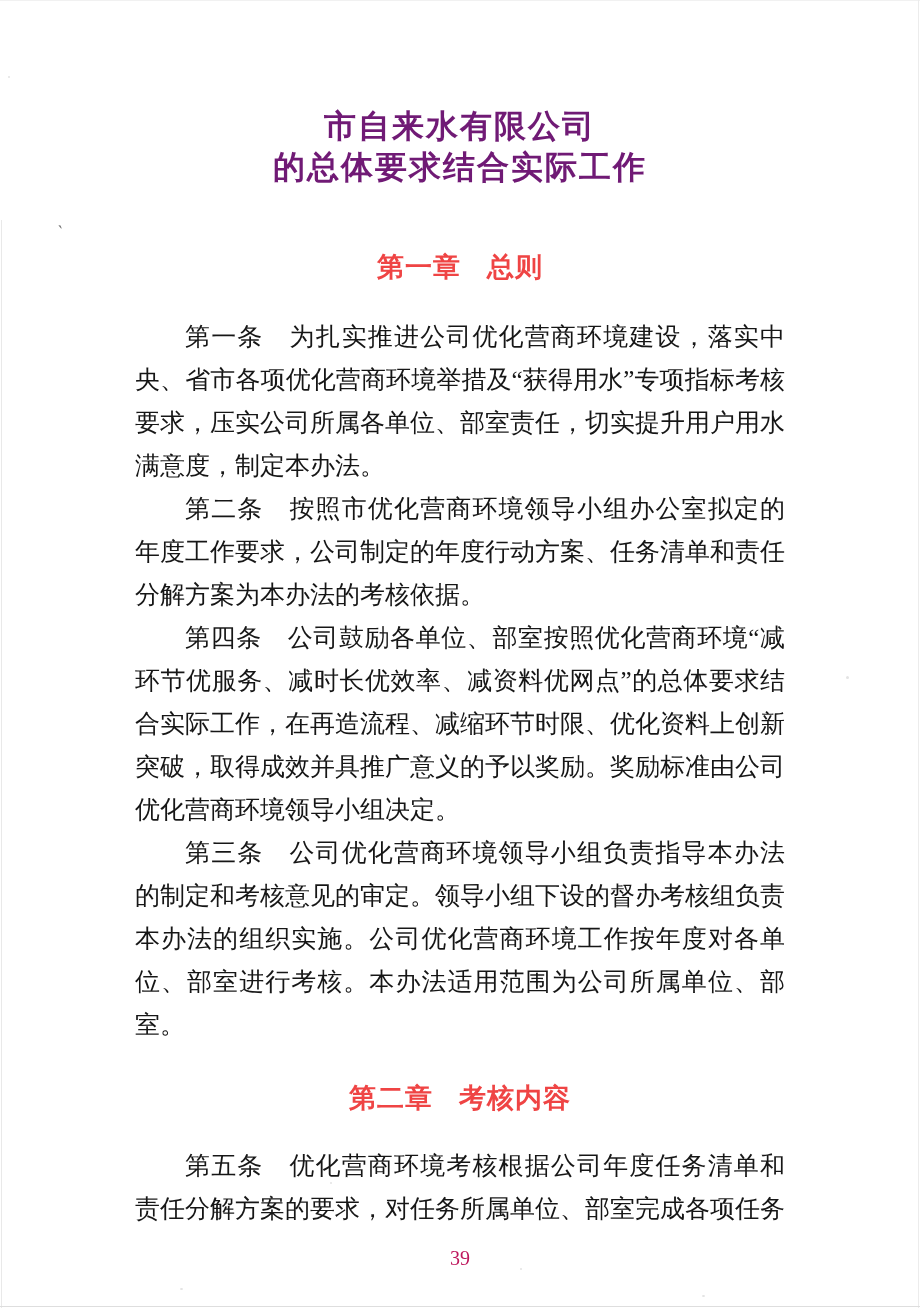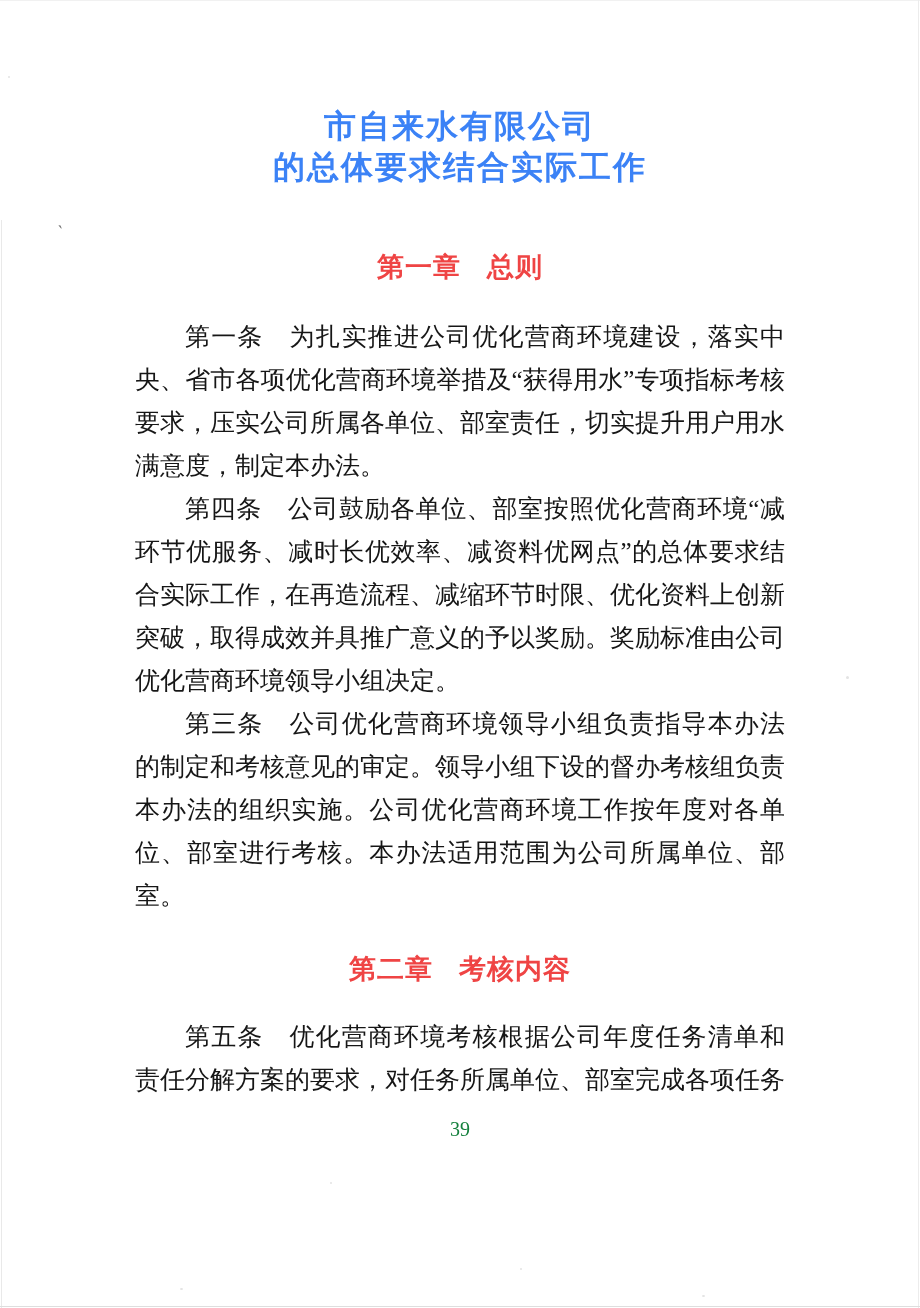--- a/index.html
+++ b/index.html
@@ -15,21 +15,21 @@
   }
   
   .doc-title {
     margin: 0;
     padding-top: 106px;
     text-align: center;
     font-size: 32px;
     font-weight: 700;
     line-height: 41px;
     letter-spacing: 2px;
-    color: #3b82f6;
+    color: #701a75;
   }
   .t-line { display: block; }
   
   .chapter-heading {
     margin-top: 64px;
     margin-bottom: 32px;
     text-align: center;
     font-size: 27px;
     font-weight: 700;
     line-height: 31px;
@@ -49,21 +49,21 @@
     text-indent: 50px;
     letter-spacing: 0;
   }
   .art-label { font-weight: 400; margin-right: 26px; }
   
   .page-number {
     margin-top: 14px;
     text-align: center;
     font-size: 20px;
     line-height: 28px;
-    color: #15803d;
+    color: #be185d;
   }
   
   .stray-mark {
     position: absolute;
     left: 56px;
     top: 222px;
     font-size: 18px;
     color: #6f6f6f;
     transform: rotate(12deg);
   }
@@ -87,20 +87,23 @@
   </h1>
 
   <div class="chapter-heading">
     <span>第一章</span><span class="ch-name">总则</span>
   </div>
 
   <p class="article">
     <b class="art-label">第一条</b><span>为扎实推进公司优化营商环境建设，落实中央、省市各项优化营商环境举措及“获得用水”专项指标考核要求，压实公司所属各单位、部室责任，切实提升用户用水满意度，制定本办法。</span>
   </p>
 
+  <p class="article">
+    <b class="art-label">第二条</b><span>按照市优化营商环境领导小组办公室拟定的年度工作要求，公司制定的年度行动方案、任务清单和责任分解方案为本办法的考核依据。</span>
+  </p>
 
   <p class="article">
     <b class="art-label">第四条</b><span>公司鼓励各单位、部室按照优化营商环境“减环节优服务、减时长优效率、减资料优网点”的总体要求结合实际工作，在再造流程、减缩环节时限、优化资料上创新突破，取得成效并具推广意义的予以奖励。奖励标准由公司优化营商环境领导小组决定。</span>
   </p>
 
   <p class="article">
     <b class="art-label">第三条</b><span>公司优化营商环境领导小组负责指导本办法的制定和考核意见的审定。领导小组下设的督办考核组负责本办法的组织实施。公司优化营商环境工作按年度对各单位、部室进行考核。本办法适用范围为公司所属单位、部室。</span>
   </p>
 
   <div class="chapter-heading second">

